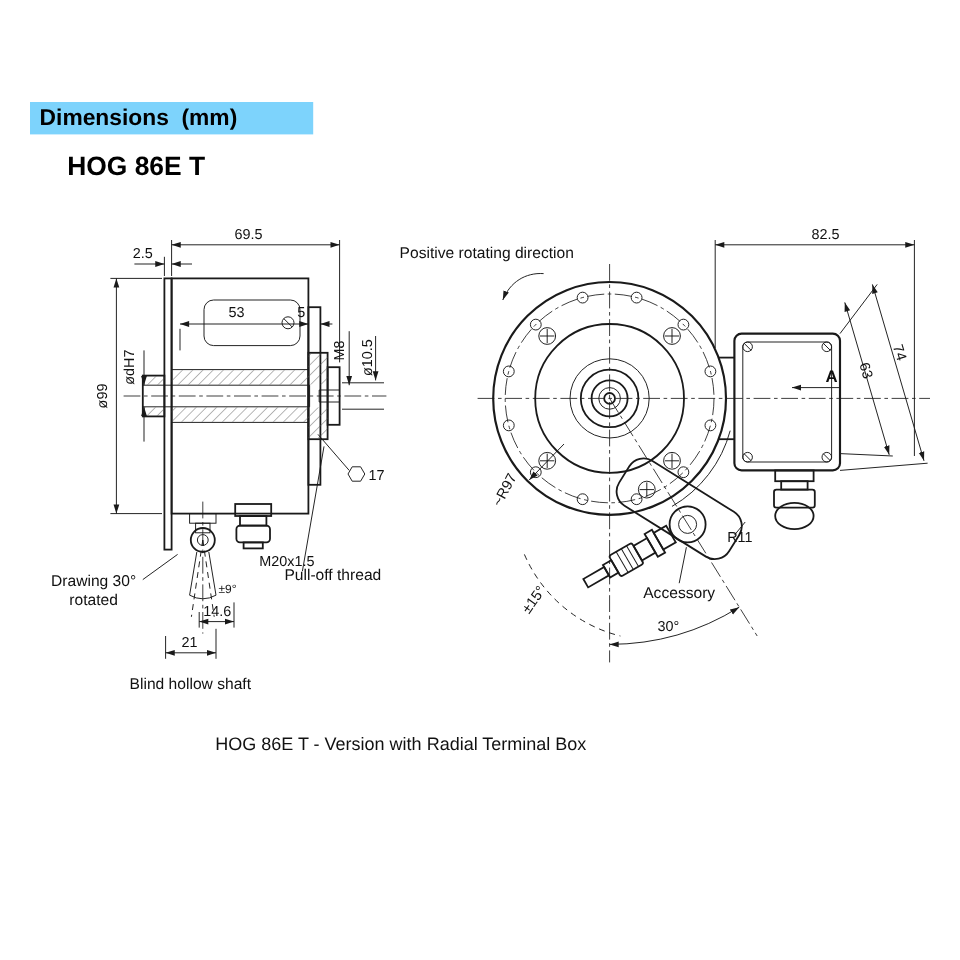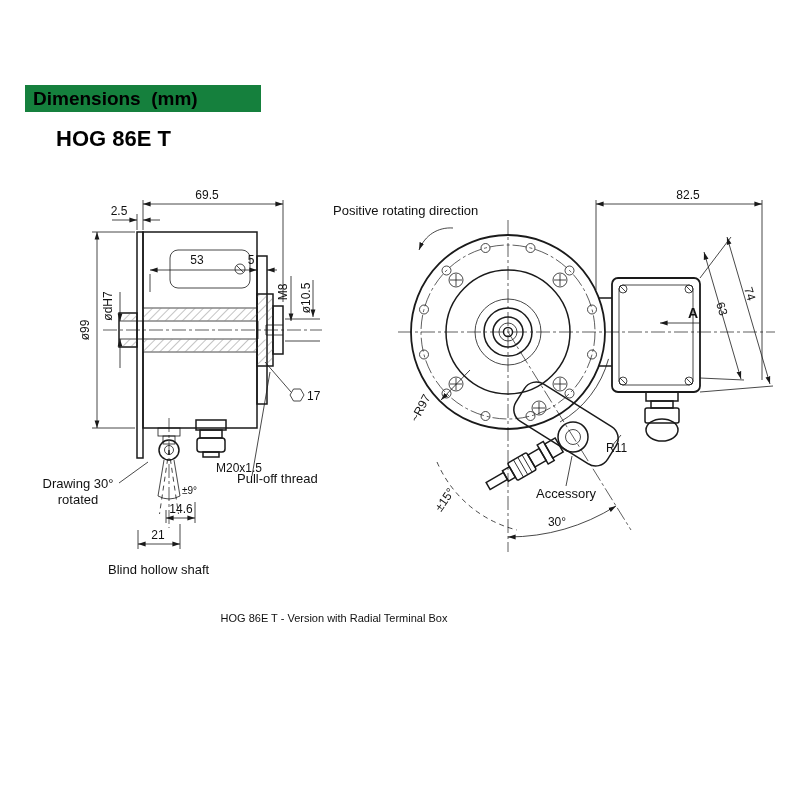--- a/index.html
+++ b/index.html
@@ -1,24 +1,24 @@
 <!DOCTYPE html>
 <html><head>
 <meta charset="utf-8">
 <style>
   html,body{margin:0;padding:0;background:#ffffff;}
   body{width:800px;height:800px;position:relative;font-family:"Liberation Sans",sans-serif;color:#111;}
   .header-bar{
     position:absolute;left:25px;top:85px;width:236px;height:27px;
-    background:#15803d;display:flex;align-items:center;padding-left:8px;box-sizing:border-box;
+    background:#7dd3fc;display:flex;align-items:center;padding-left:8px;box-sizing:border-box;
   }
   .header-bar span{font-size:19px;font-weight:bold;white-space:pre;color:#000;}
   .model-title{position:absolute;left:28px;top:126px;font-size:22px;font-weight:bold;color:#000;margin-left:28px;}
   .drawing{position:absolute;left:0;top:180px;}
-  .caption{position:absolute;left:0;top:612px;width:668px;text-align:center;font-size:11px;color:#111;}
+  .caption{position:absolute;left:0;top:612px;width:668px;text-align:center;font-size:15px;color:#111;}
   
   .oline{fill:none;stroke:#1a1a1a;stroke-width:1.5;}
   .bline{fill:none;stroke:#1a1a1a;stroke-width:1.8;}
   .tline{fill:none;stroke:#1a1a1a;stroke-width:0.8;}
   .dim{fill:none;stroke:#1a1a1a;stroke-width:0.8;}
   .cl{fill:none;stroke:#1a1a1a;stroke-width:0.7;stroke-dasharray:14 3 3 3;}
   .dsh{stroke-dasharray:5 4;}
   .lbl{font-family:"Liberation Sans",sans-serif;font-size:13px;fill:#111;stroke:none;}
   .dimtxt{font-family:"Liberation Sans",sans-serif;font-size:12px;fill:#111;stroke:none;}
   .smtxt{font-family:"Liberation Sans",sans-serif;font-size:10px;fill:#111;stroke:none;}

